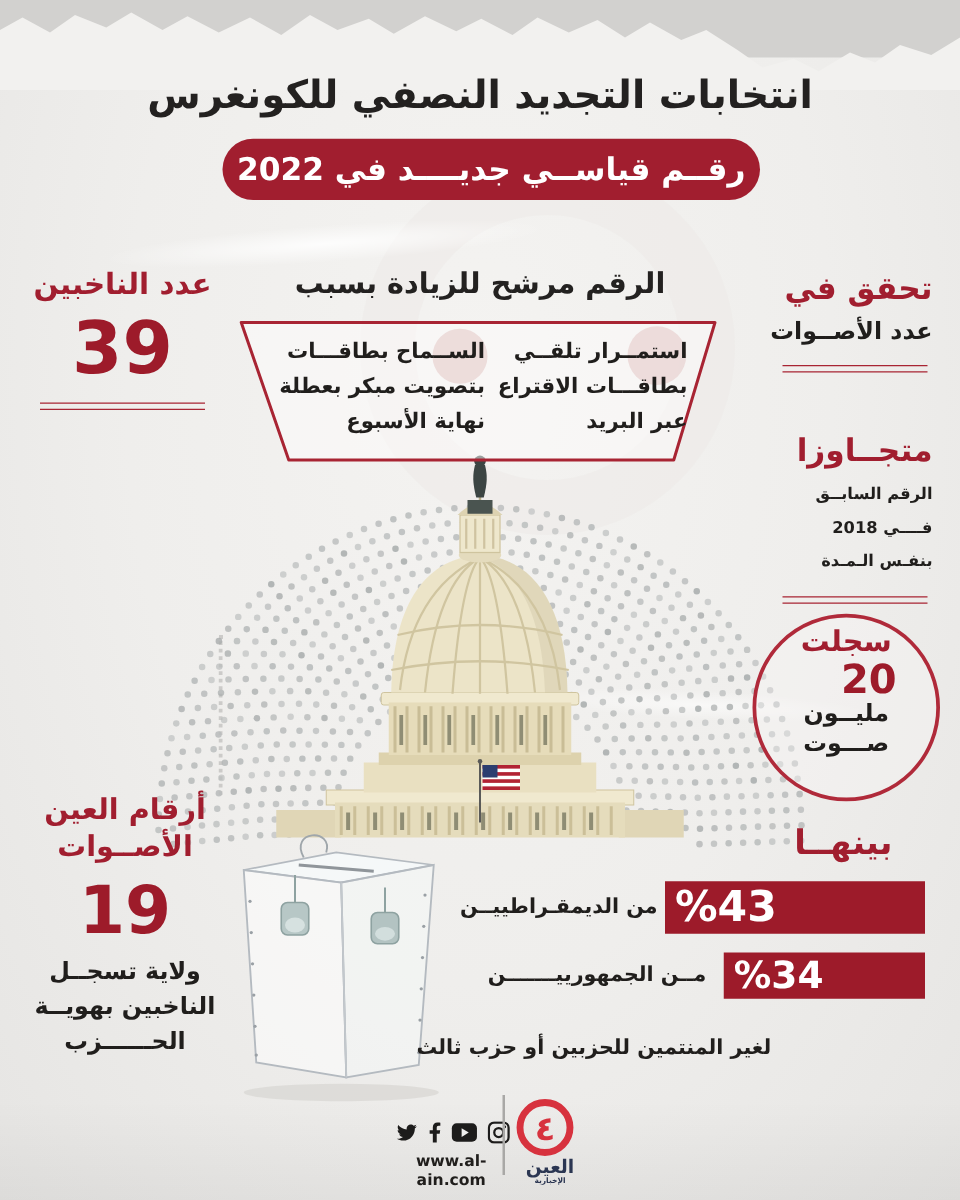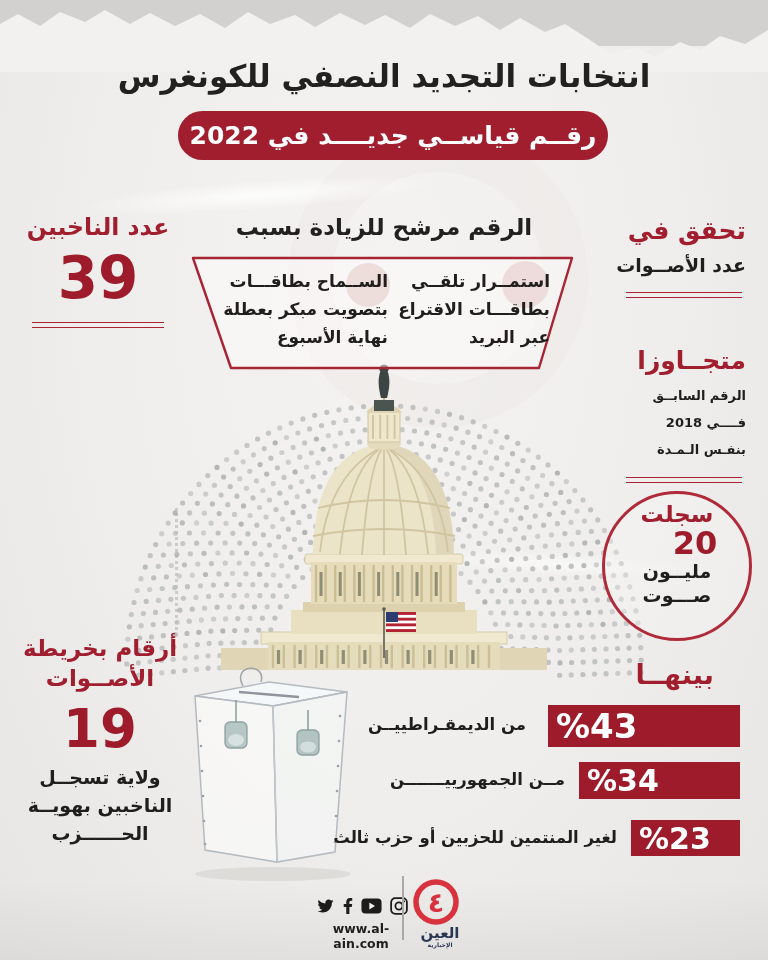--- a/index.html
+++ b/index.html
@@ -67,21 +67,21 @@
   .ballot{left:183px;top:666px;z-index:3;}
   
   .mapnum{left:18px;top:633px;width:164px;text-align:center;z-index:5;}
   .mapnum .sec-h{font-size:23px;line-height:30px;}
   .mapnum .bignum{font-size:53px;margin-top:9px;}
   .mapnum .cap{margin-top:8px;font-size:19px;line-height:28px;}
   
   .among-h{right:54px;top:659px;font-size:27px;font-weight:800;color:#a11e2f;z-index:5;}
   .bar{background:#9d1b2a;display:flex;align-items:center;justify-content:flex-start;direction:ltr;
     padding-left:8px;color:#fff;font-weight:800;z-index:5;}
-  .bar1{right:28px;top:705px;width:192px;height:42px;font-size:34px;}
+  .bar1{right:28px;top:705px;width:208px;height:42px;font-size:34px;}
   .bar2{right:28px;top:762px;width:161px;height:37px;font-size:30px;}
   .bar3{right:28px;top:820px;width:109px;height:36px;font-size:30px;}
   .blabel{white-space:nowrap;font-size:16.5px;font-weight:700;color:#201e1c;z-index:5;}
   .blabel1{right:242px;top:715px;}
   .blabel2{right:203px;top:770px;}
   .blabel3{right:151px;top:828px;}
   
   .social{left:316px;top:897px;display:flex;gap:8px;align-items:center;direction:ltr;z-index:5;}
   .social svg{display:block;}
   .url{left:306px;top:921px;width:110px;text-align:center;font-size:12.5px;font-weight:700;
@@ -917,21 +917,21 @@
         <rect x="263" y="259.7" width="30" height="2.9" fill="#b22334"></rect>
         <rect x="263" y="265.4" width="30" height="2.9" fill="#b22334"></rect>
         <rect x="263" y="271.1" width="30" height="2.9" fill="#b22334"></rect>
         <rect x="263" y="254" width="12" height="10" fill="#2c3e70"></rect>
       </g>
     </g>
   </svg>
 
   <section class="abs mapnum">
     <div class="sec-h">
-      <div>أرقام بخريطة</div>
+      <div>أرقام العين</div>
       <div>الأصــوات</div>
     </div>
     <div class="bignum">19</div>
     <div class="cap">
       <div class="blk">ولاية تسجــل</div>
       <div class="blk">الناخبين بهويــة</div>
       <div class="blk">الحــــــزب</div>
     </div>
   </section>
 
@@ -965,21 +965,20 @@
         <circle cx="153" cy="150" r="1.3"></circle>
         <circle cx="152" cy="176" r="1.3"></circle>
     </g>
   </svg>
 
   <div class="abs among-h">بينهــا</div>
   <div class="abs bar bar1">%43</div>
   <div class="abs blabel blabel1">من الديمقـراطييــن</div>
   <div class="abs bar bar2">%34</div>
   <div class="abs blabel blabel2">مــن الجمهورييـــــــن</div>
-  <div class="abs bar bar3">%23</div>
   <div class="abs blabel blabel3">لغير المنتمين للحزبين أو حزب ثالث</div>
 
   <div class="abs social">
     <svg width="19" height="16" viewBox="0 0 512 512">
       <path fill="#1d1c1b" d="M459.4 151.7c.3 4.5.3 9.1.3 13.6 0 138.7-105.6 298.6-298.6 298.6-59.5 0-114.7-17.2-161.1-47.1 8.4 1 16.6 1.3 25.3 1.3 49.1 0 94.2-16.6 130.3-44.8-46.1-1-84.8-31.2-98.1-72.8 6.5 1 13 1.6 19.8 1.6 9.4 0 18.8-1.3 27.6-3.6-48.1-9.7-84.1-52-84.1-103v-1.3c14 7.8 30.2 12.7 47.4 13.3-28.3-18.8-46.8-51-46.8-87.4 0-19.5 5.2-37.4 14.3-53 51.7 63.7 129.3 105.3 216.4 109.8-1.6-7.8-2.6-15.9-2.6-24 0-57.8 46.8-104.9 104.9-104.9 30.2 0 57.5 12.7 76.7 33.1 23.7-4.5 46.1-13.3 66.2-25.3-7.8 24.4-24.4 44.8-46.1 57.8 21.1-2.3 41.3-8.1 60.1-16.2-14.2 20.8-32 39.3-52.2 54.3z"></path>
     </svg>
     <svg width="10" height="18" viewBox="0 0 320 512">
       <path fill="#1d1c1b" d="M279.1 288l14.2-92.7h-88.9v-60.1c0-25.4 12.4-50.1 52.2-50.1h40.4V6.3S260.4 0 225.4 0c-73.2 0-121.1 44.4-121.1 124.7v70.6H22.9V288h81.4v224h100.2V288z"></path>
     </svg>
     <svg width="21" height="16" viewBox="0 0 24 18">

